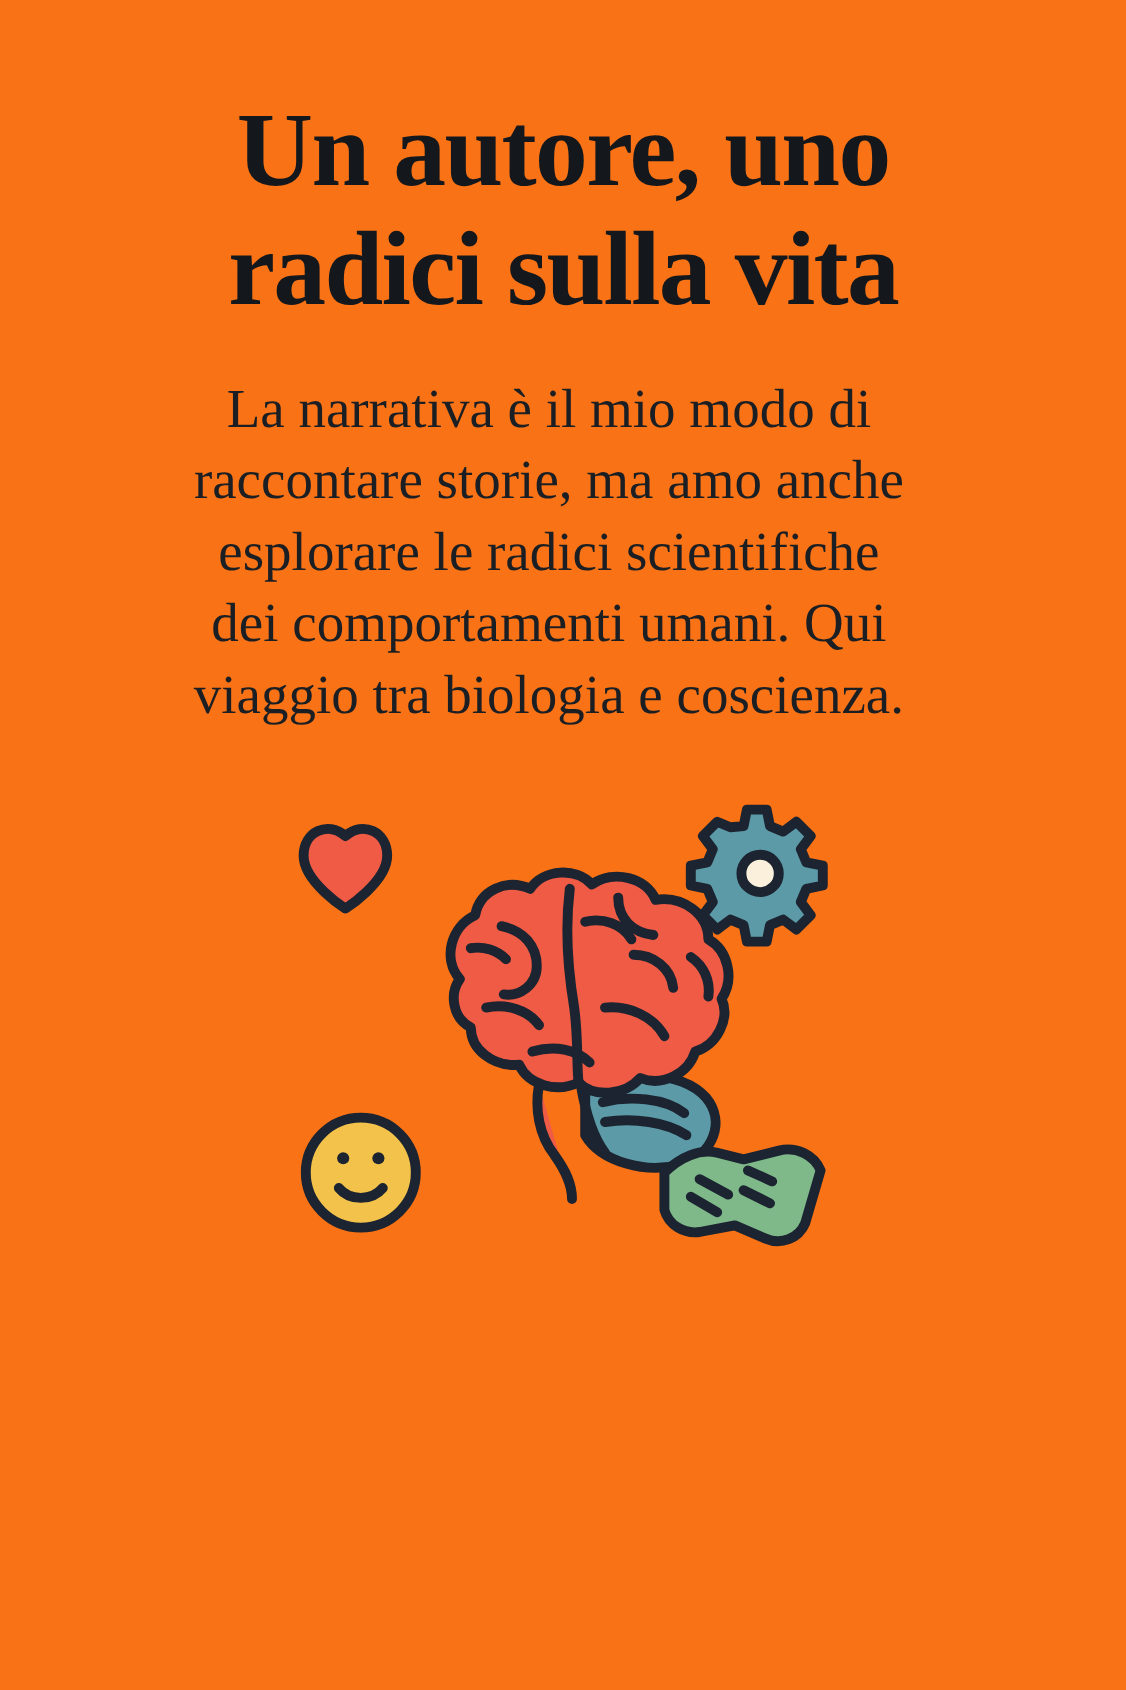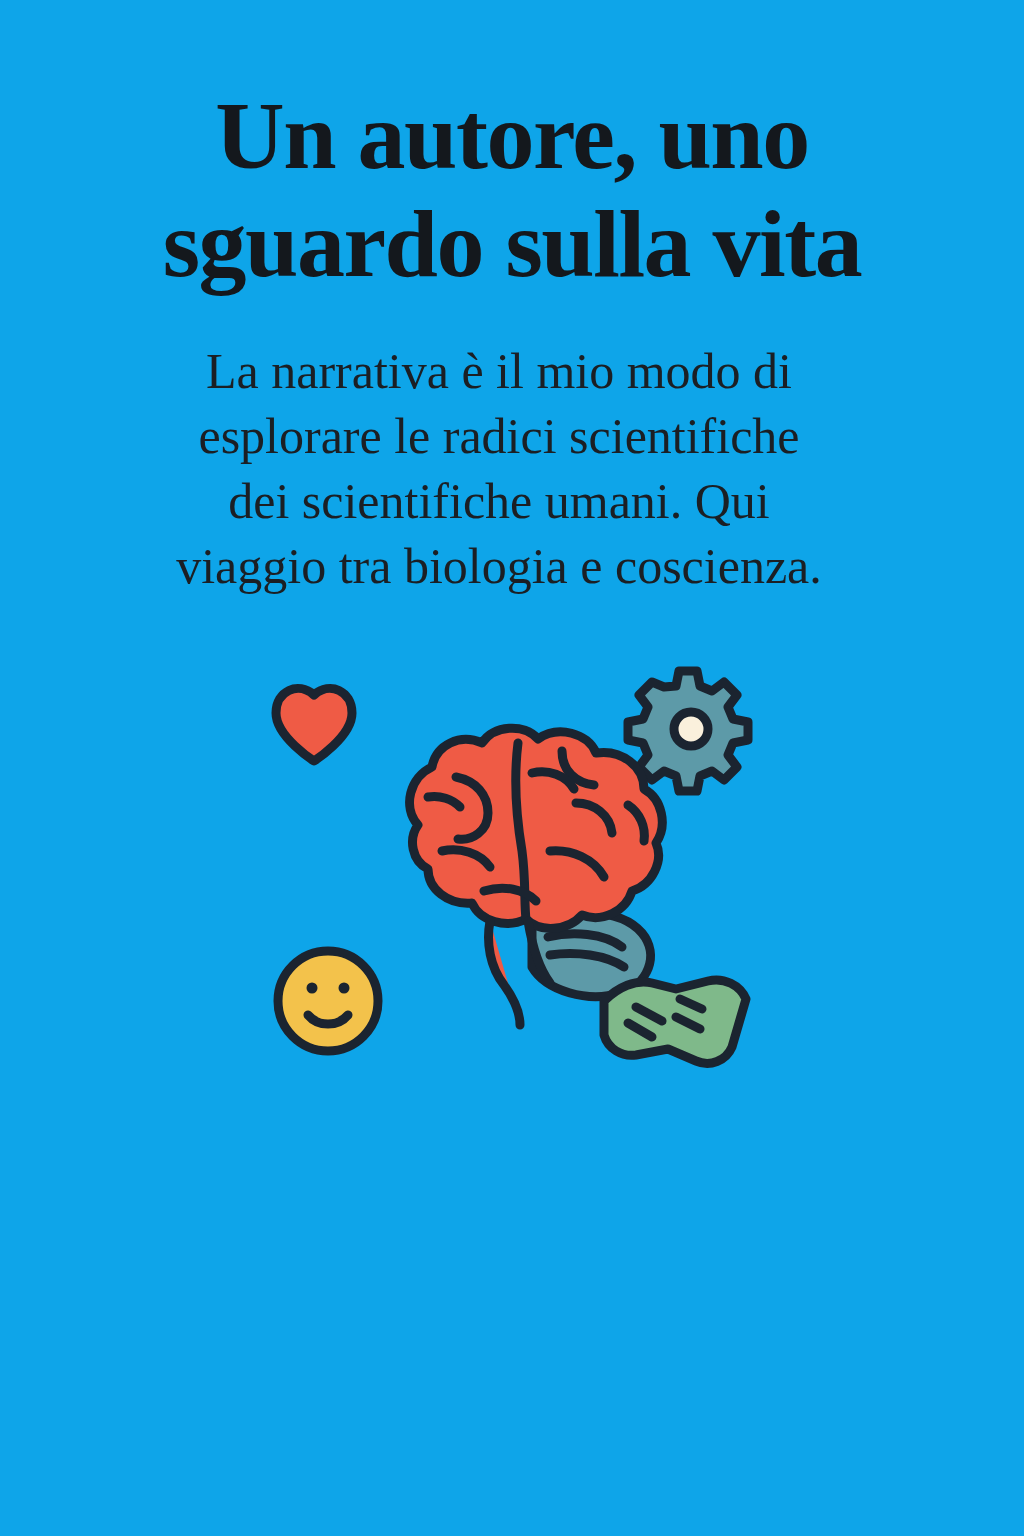--- a/index.html
+++ b/index.html
@@ -10,21 +10,21 @@
     width: 1024px;
     height: 1536px;
     background: #faf0dc;
     font-family: "Liberation Serif", serif;
     overflow: hidden;
   }
   .page {
     position: relative;
     width: 1024px;
     height: 1536px;
-    background: #0ea5e9;
+    background: #f97316;
     box-sizing: border-box;
     display: flex;
     flex-direction: column;
     align-items: center;
   }
   .headline {
     margin: 0;
     padding: 82px 60px 0 60px;
     width: 100%;
     box-sizing: border-box;
@@ -70,27 +70,28 @@
     height: 420px;
   }
 </style>
 </head>
 <body>
 
 <div class="page">
 
   <h1 class="headline">
     <span class="line">Un autore, uno</span>
-    <span class="line">sguardo sulla vita</span>
+    <span class="line">radici sulla vita</span>
   </h1>
 
   <p class="body-copy">
     <span class="line">La narrativa è il mio modo di</span>
+    <span class="line">raccontare storie, ma amo anche</span>
     <span class="line">esplorare le radici scientifiche</span>
-    <span class="line">dei scientifiche umani. Qui</span>
+    <span class="line">dei comportamenti umani. Qui</span>
     <span class="line">viaggio tra biologia e coscienza.</span>
   </p>
 
   <div class="illustration-wrap">
     <svg class="illo" viewBox="0 0 560 420" xmlns="http://www.w3.org/2000/svg">
       <g stroke="#1b2430" stroke-width="9" stroke-linejoin="round" stroke-linecap="round" fill="none">
 
         <g>
           <path d="M44 58 C44 36 66 26 82 40 C98 26 120 36 120 58 C120 82 82 106 82 106 C82 106 44 82 44 58 Z" fill="#ef5b45"></path>
         </g>

